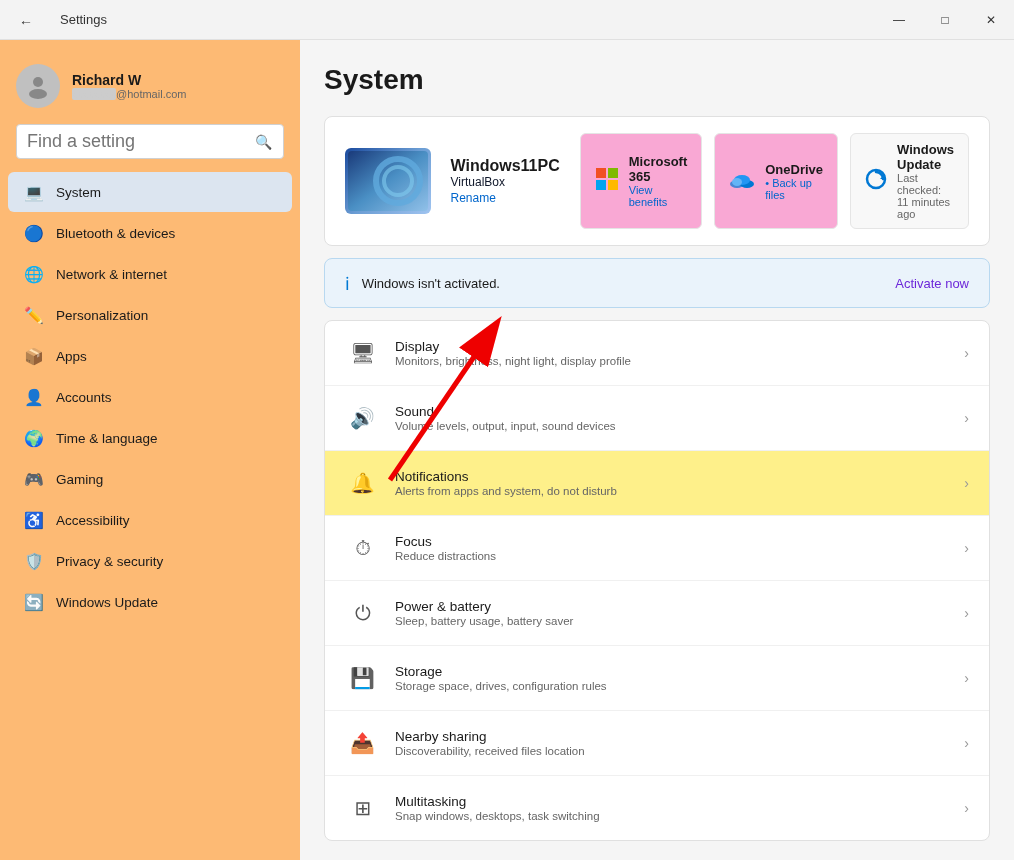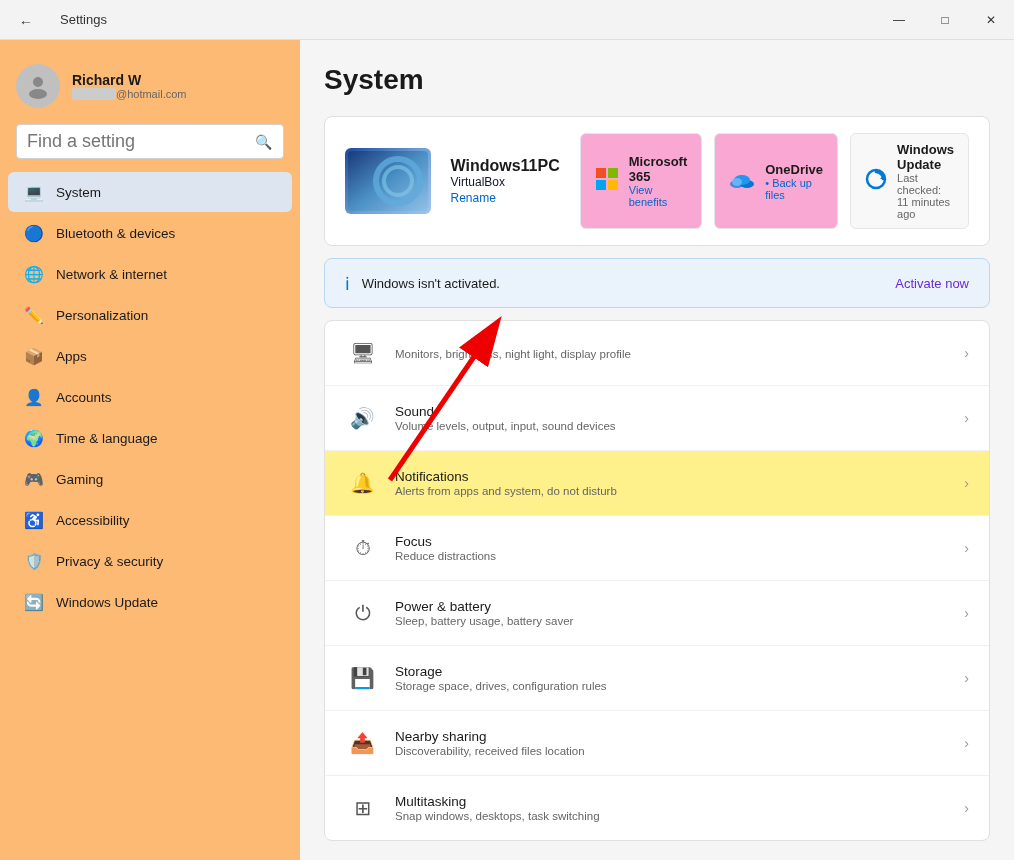--- a/index.html
+++ b/index.html
@@ -402,20 +402,21 @@
     <div class="activation-banner">
       <span class="activation-icon">ℹ</span>
       <span class="activation-text">Windows isn't activated.</span>
       <span class="activation-link">Activate now</span>
     </div>
 
     <div class="settings-list" id="settings-list">
         <div class="settings-item">
       <div class="settings-item-icon">🖥</div>
       <div class="settings-item-text">
+        <div class="settings-item-title">Display</div>
         <div class="settings-item-sub">Monitors, brightness, night light, display profile</div>
       </div>
       <span class="chevron">›</span>
     </div>
         <div class="settings-item">
       <div class="settings-item-icon">🔊</div>
       <div class="settings-item-text">
         <div class="settings-item-title">Sound</div>
         <div class="settings-item-sub">Volume levels, output, input, sound devices</div>
       </div>

